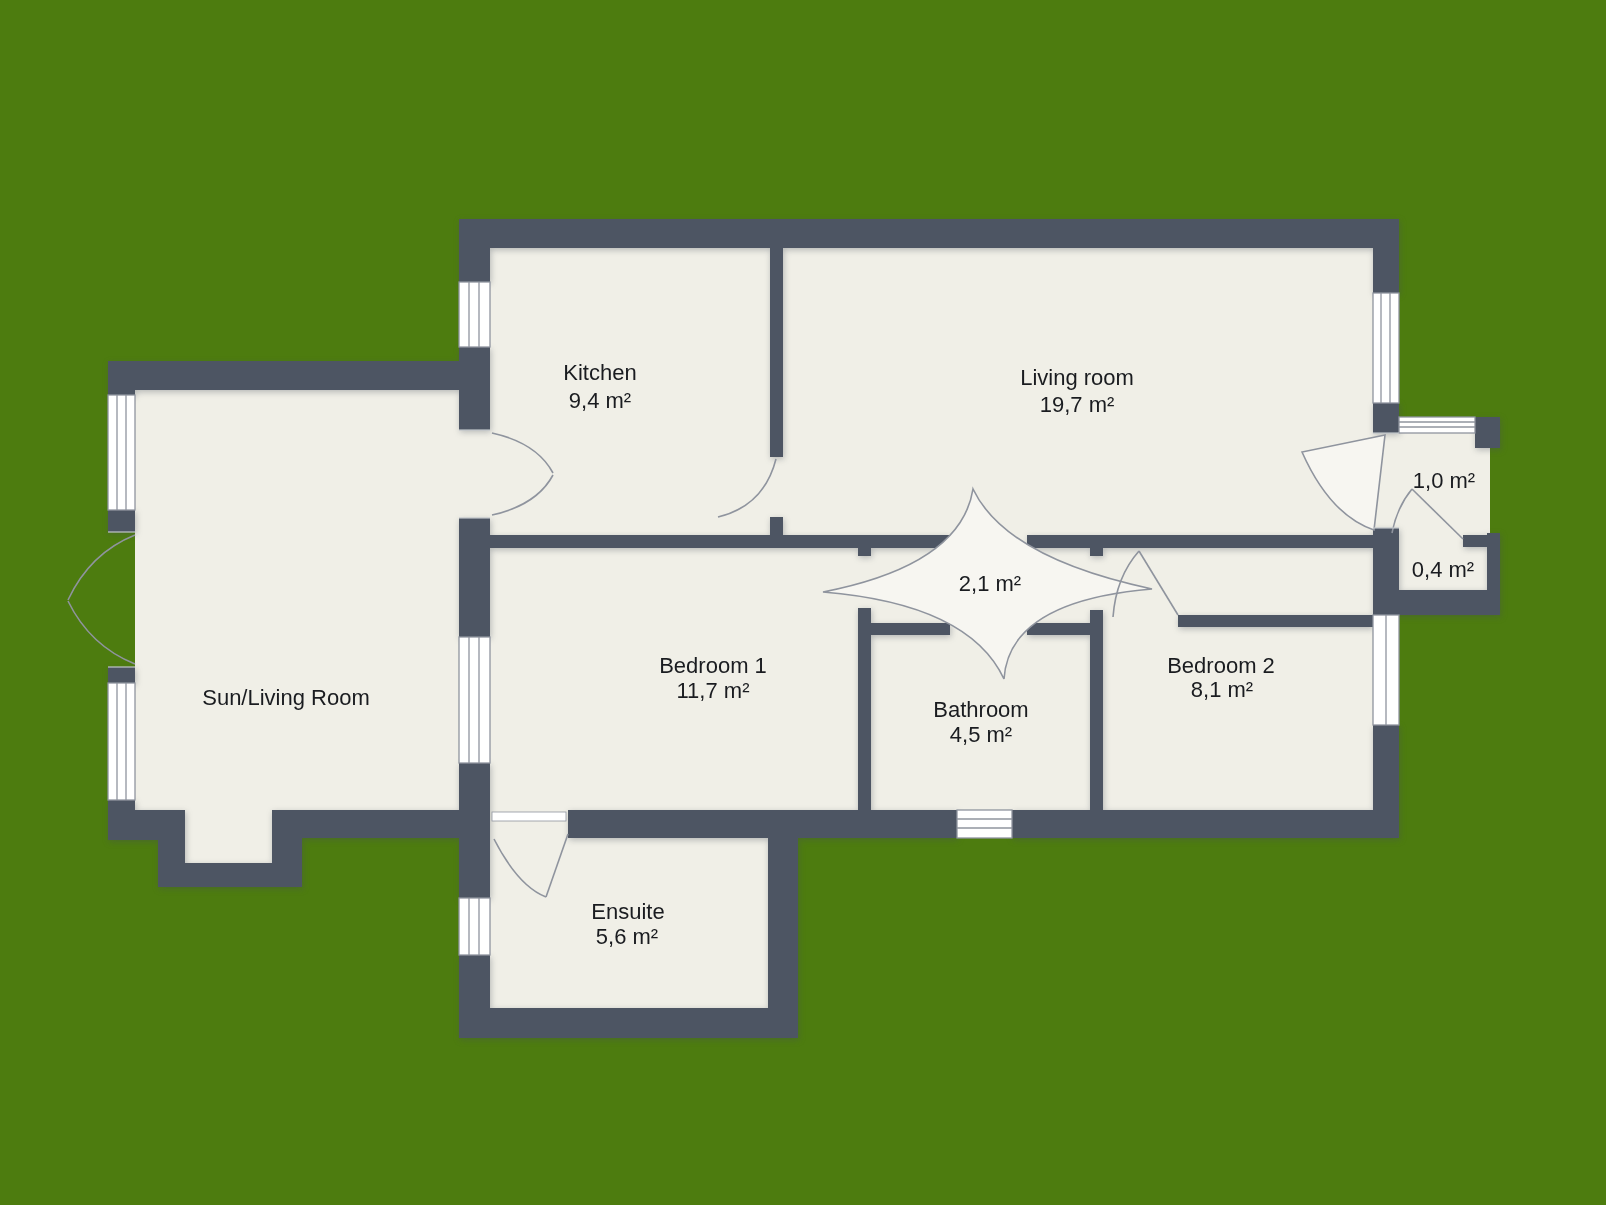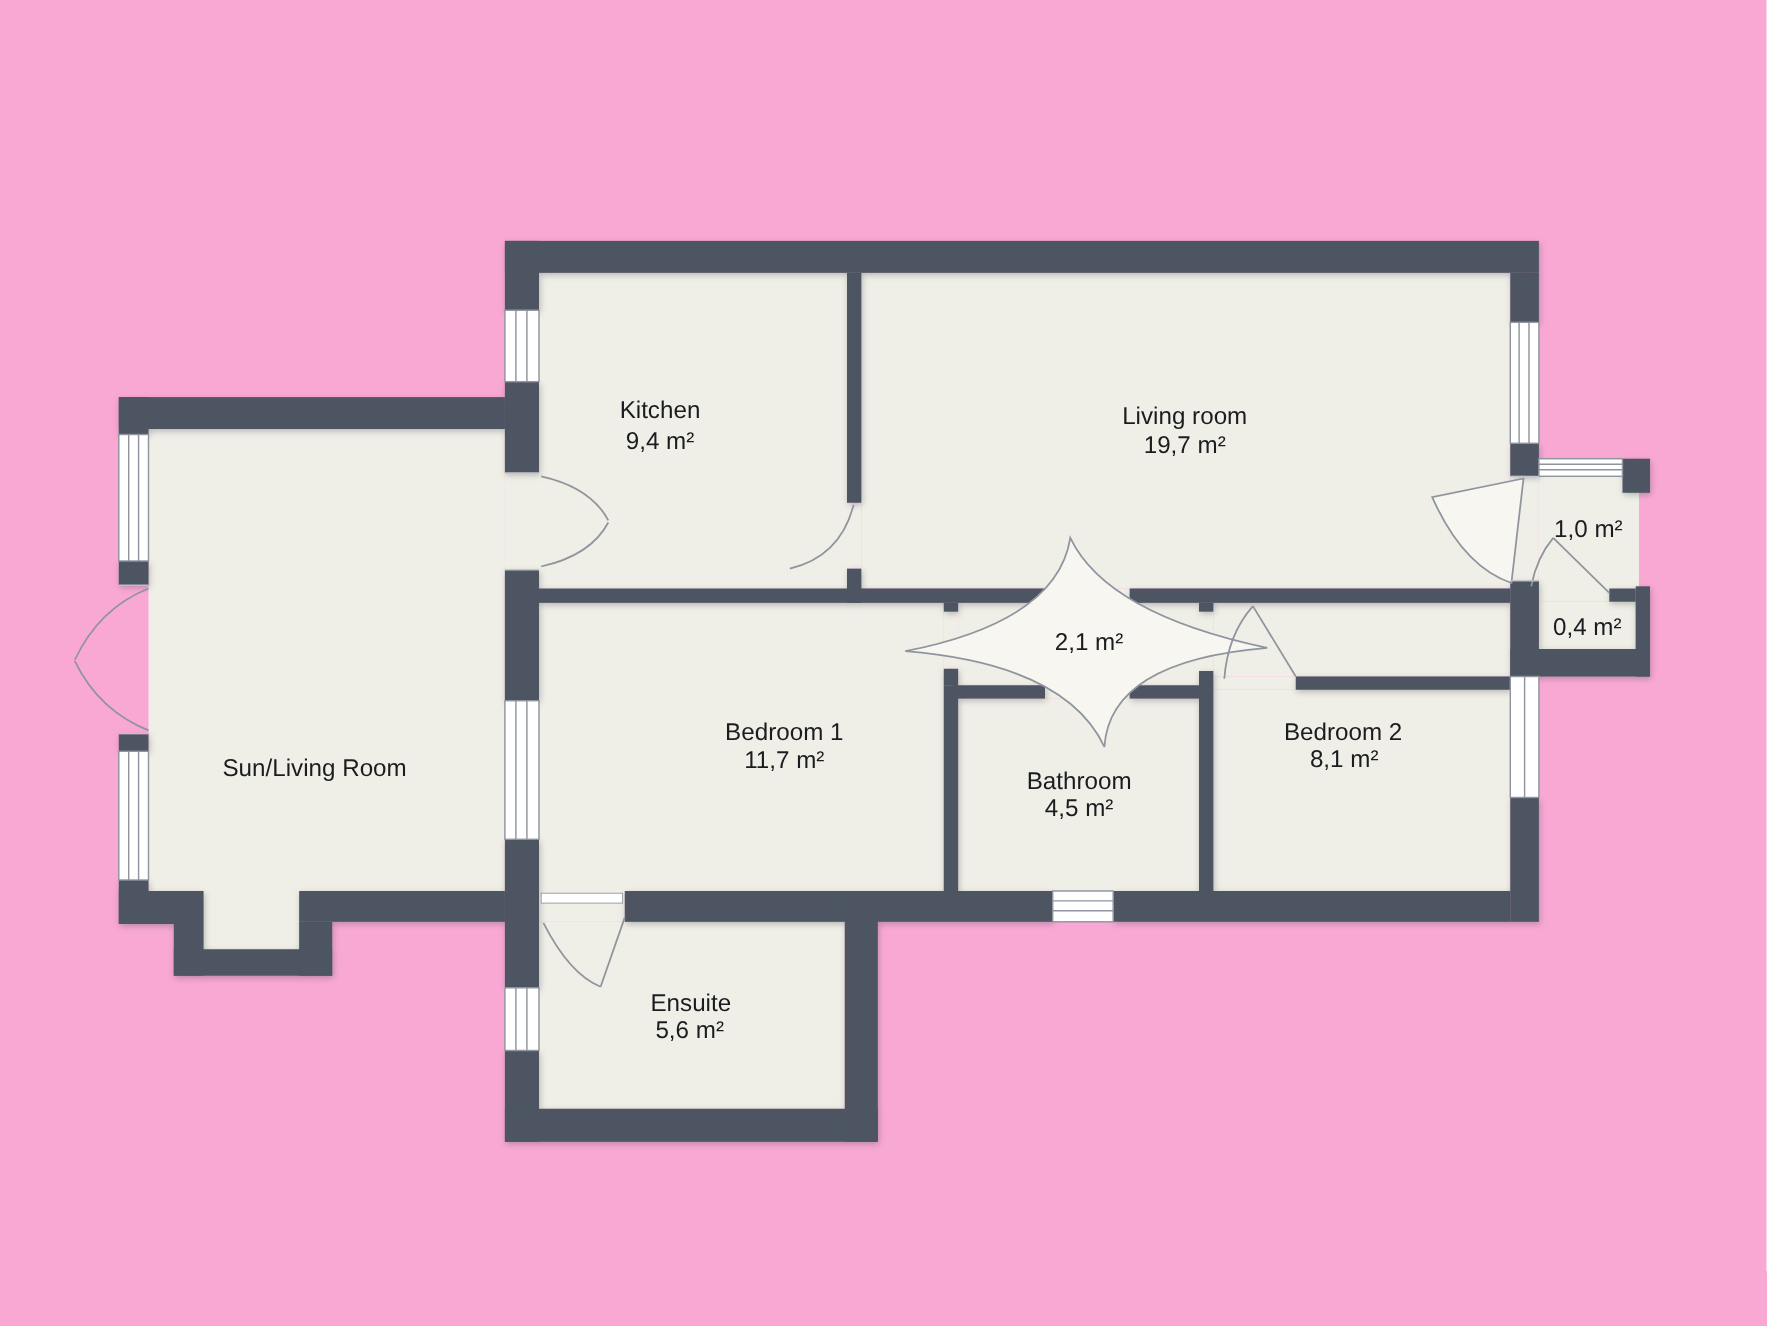--- a/index.html
+++ b/index.html
@@ -1,16 +1,16 @@
 <!DOCTYPE html>
 <html><head>
 <meta charset="utf-8">
 <style>
   html,body{margin:0;padding:0;background:#fcfcfc;}
-  .canvas{position:relative;width:1606px;height:1205px;background:#f9a8d4;font-family:"Liberation Sans",sans-serif;text-decoration:underline;}
+  .canvas{position:relative;width:1606px;height:1205px;background:#4d7c0f;font-family:"Liberation Sans",sans-serif;text-decoration:underline;}
   svg{display:block}
   .room-label{font-family:"Liberation Sans",sans-serif;font-size:22px;fill:#1a1c20;}
   .walls{filter:drop-shadow(1px 2px 3px rgba(70,76,88,.35));}
 </style>
 </head>
 <body>
 
 <div class="canvas">
 <svg width="1606" height="1205" viewBox="0 0 1606 1205">
 

